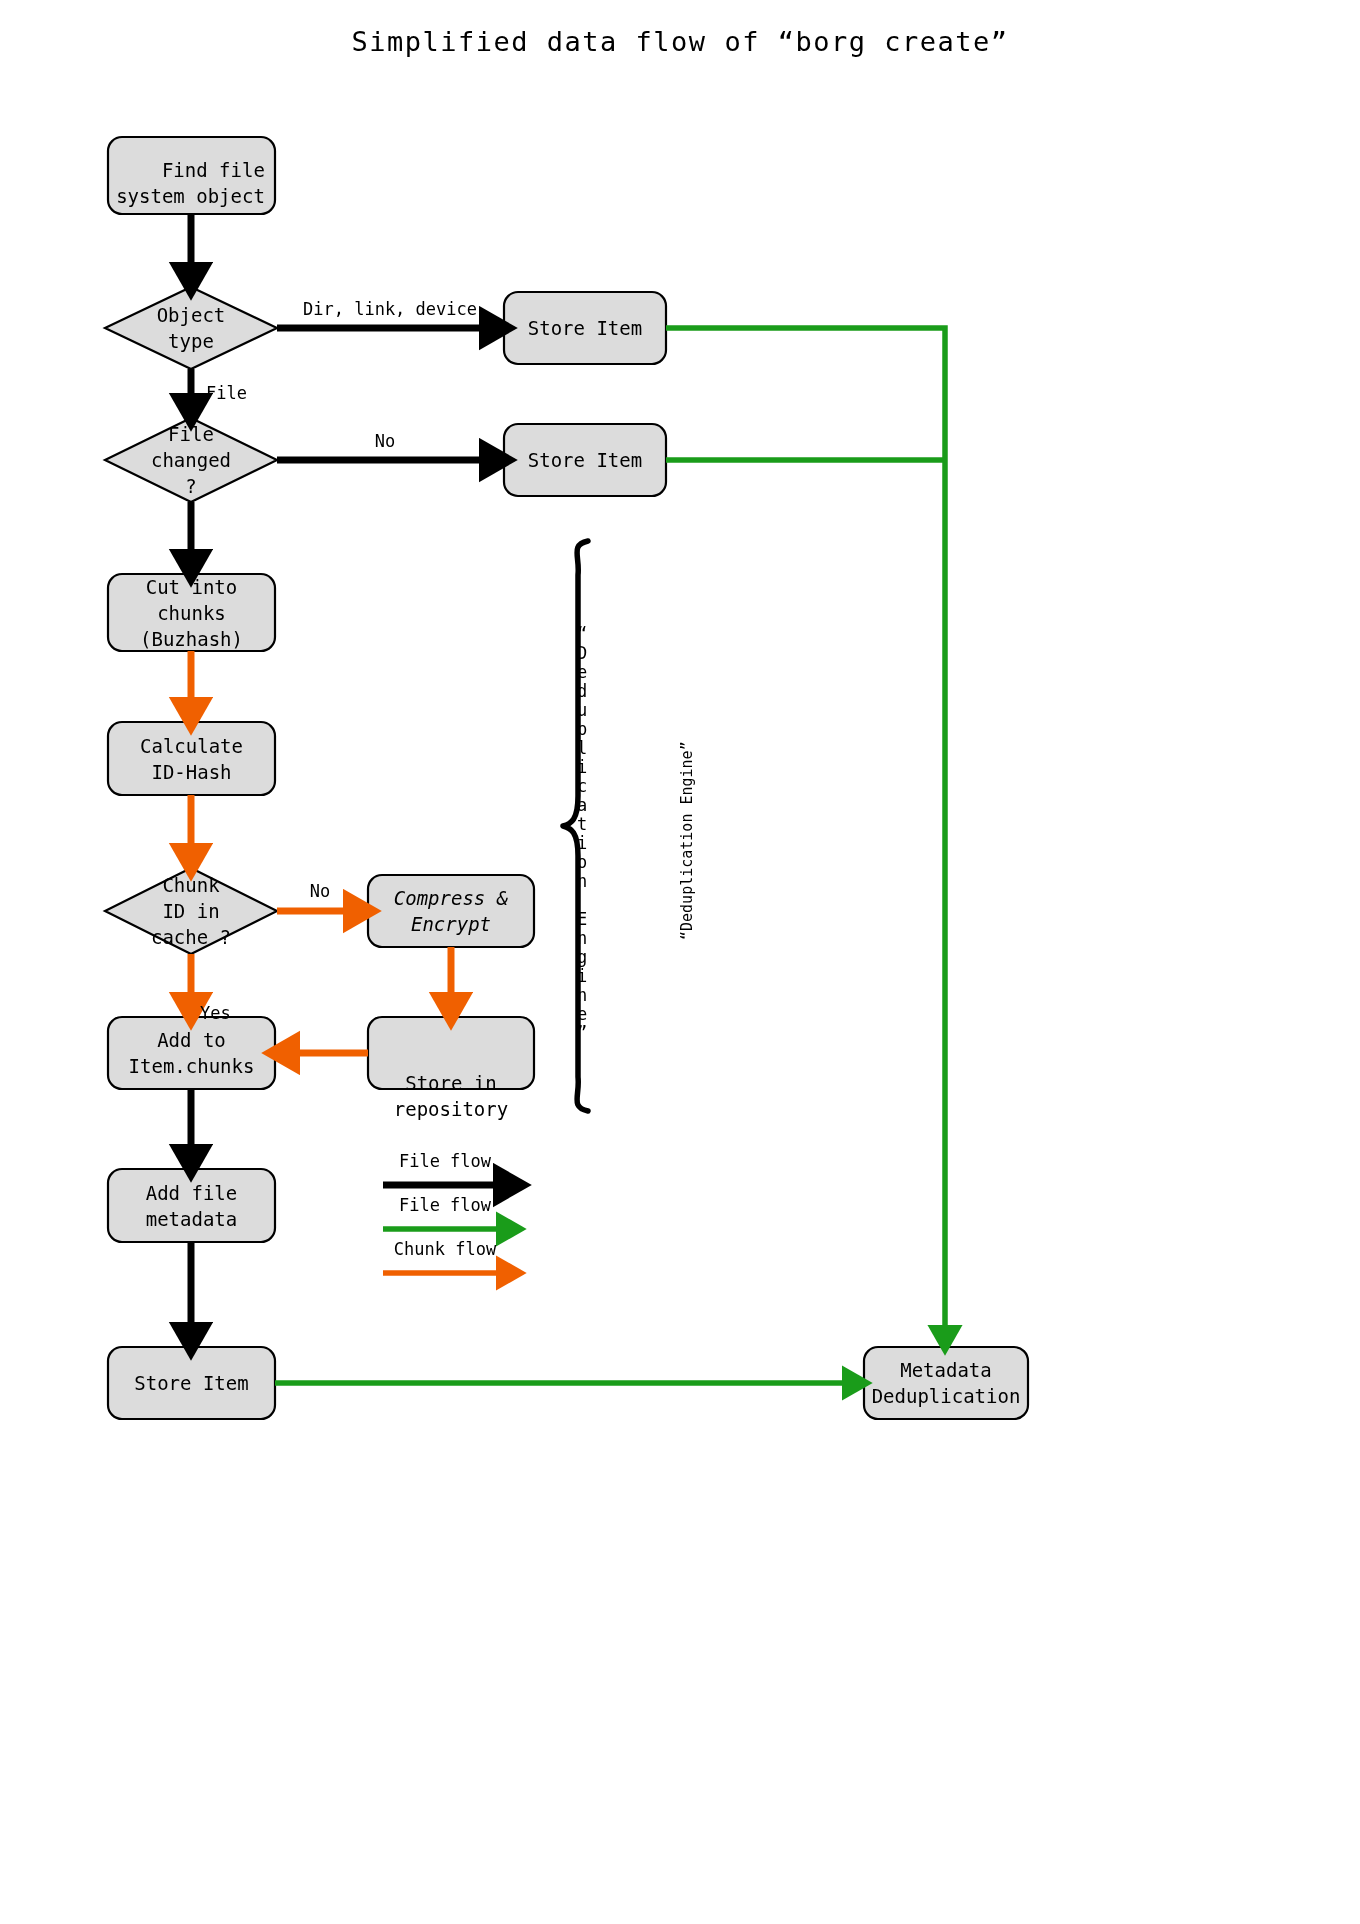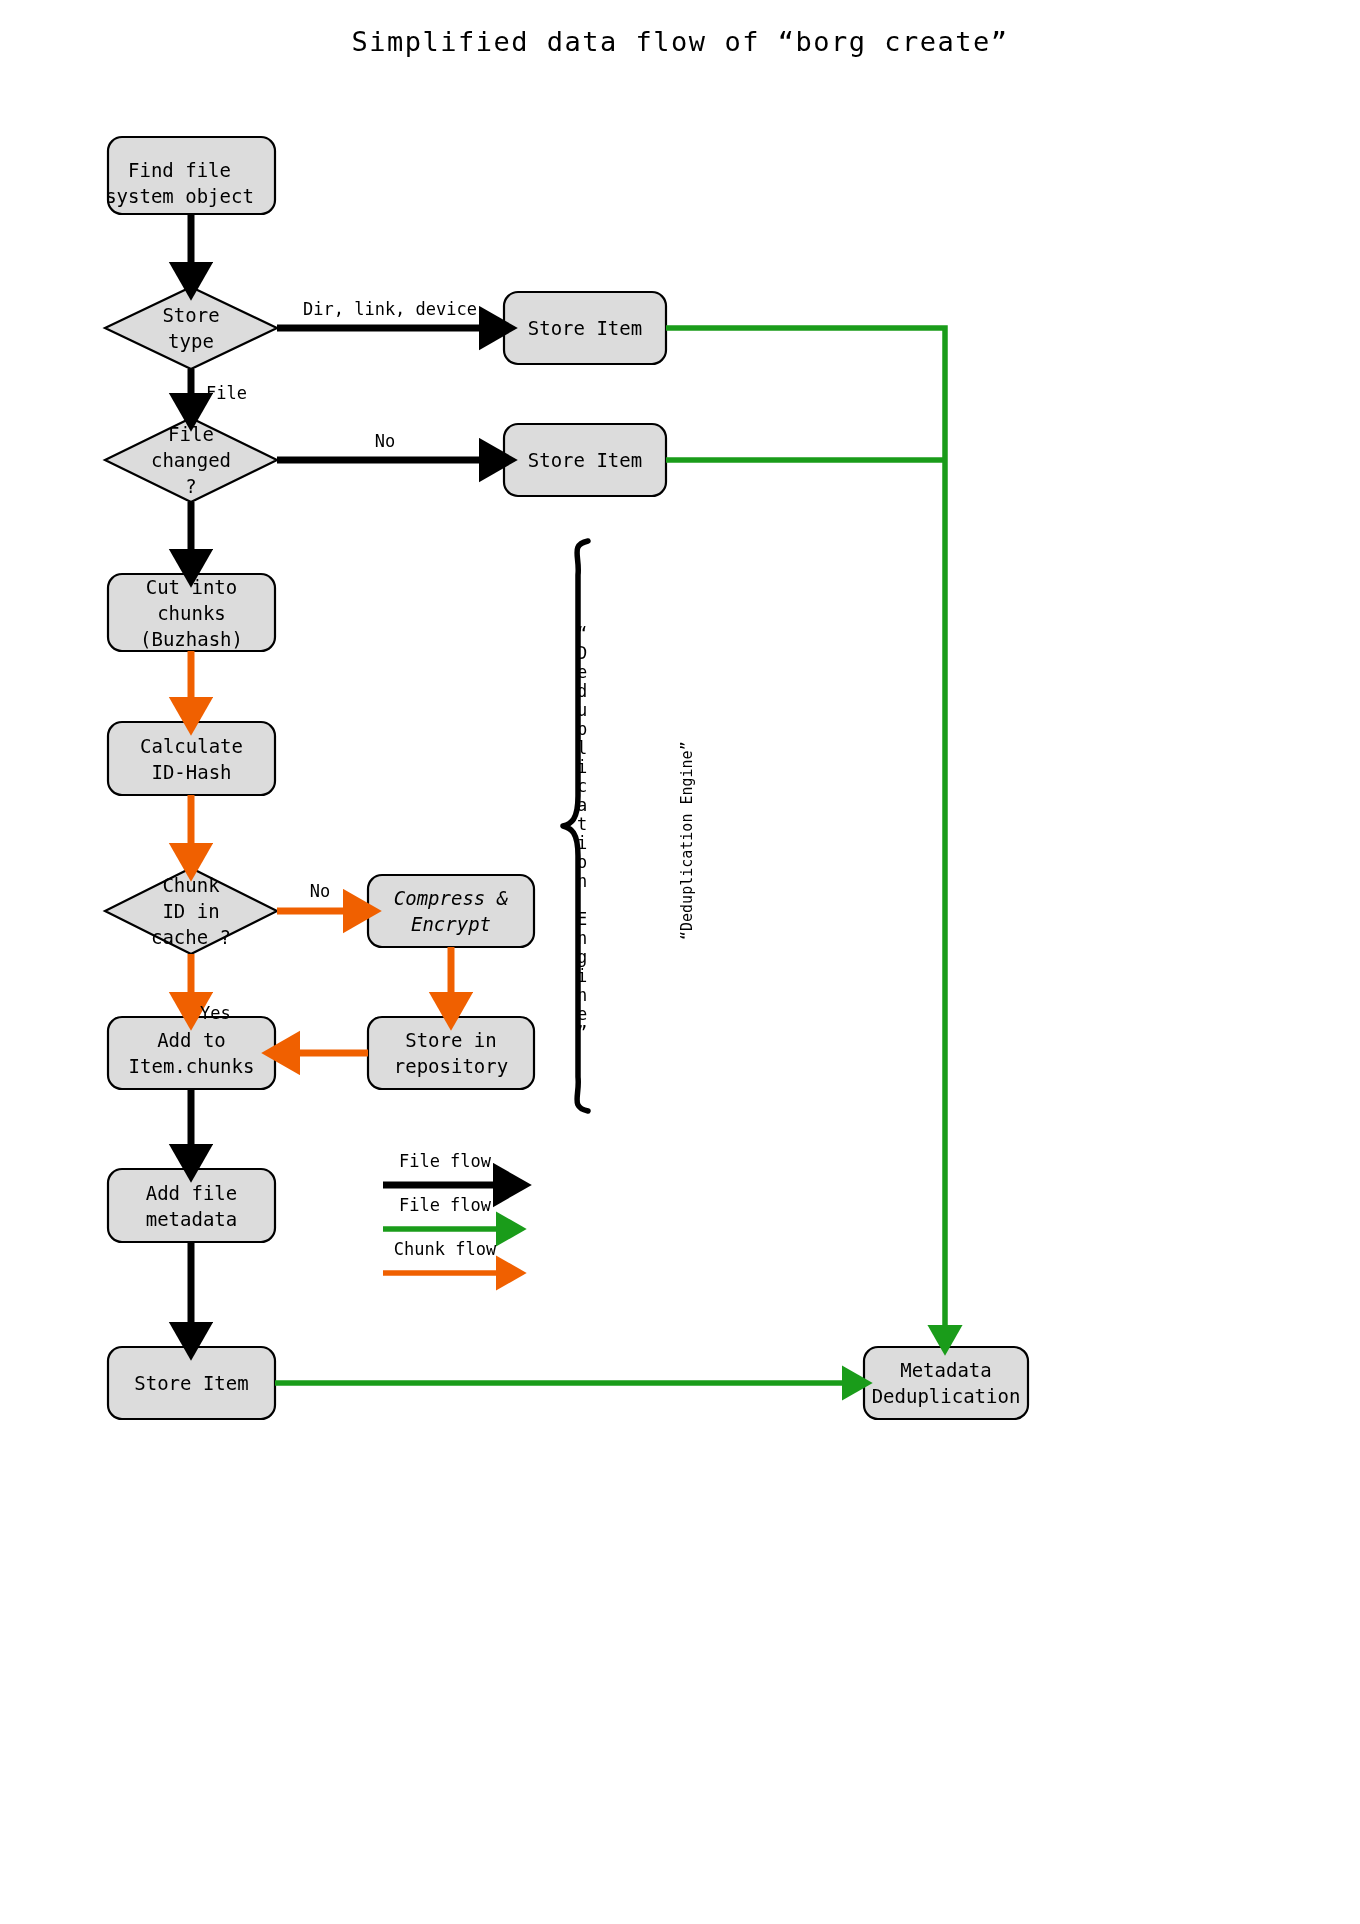--- a/index.html
+++ b/index.html
@@ -205,40 +205,40 @@
       <line x1="383" y1="1185" x2="508" y2="1185" stroke="#000000" stroke-width="7" marker-end="url(#arrow-black)"></line>
     </g>
     <g>
       <line x1="383" y1="1229" x2="508" y2="1229" stroke="#1a9c1a" stroke-width="5.5" marker-end="url(#arrow-green)"></line>
     </g>
     <g>
       <line x1="383" y1="1273" x2="508" y2="1273" stroke="#f06000" stroke-width="5.5" marker-end="url(#arrow-orange)"></line>
     </g>
   </svg>
 
-  <div class="node-label" style="left:96px;top:137px;width:167px;height:92px;">Find file
+  <div class="node-label" style="left:107px;top:137px;width:167px;height:92px;text-align:right;">Find file
 system object</div>
-  <div class="node-label" style="left:115px;top:301px;width:152px;height:54px;">Store
+  <div class="node-label" style="left:115px;top:301px;width:152px;height:54px;">Object
 type</div>
   <div class="node-label" style="left:504px;top:292px;width:162px;height:72px;">Store Item</div>
   <div class="node-label" style="left:115px;top:420px;width:152px;height:80px;">File
 changed
 ?</div>
   <div class="node-label" style="left:504px;top:424px;width:162px;height:72px;">Store Item</div>
   <div class="node-label" style="left:108px;top:574px;width:167px;height:77px;">Cut into
 chunks
 (Buzhash)</div>
   <div class="node-label" style="left:108px;top:722px;width:167px;height:73px;">Calculate
 ID-Hash</div>
   <div class="node-label" style="left:110px;top:871px;width:162px;height:80px;">Chunk
 ID in
 cache ?</div>
   <div class="node-label" style="left:368px;top:875px;width:166px;height:72px;font-style:italic;">Compress &amp;
 Encrypt</div>
-  <div class="node-label" style="left:368px;top:1017px;width:166px;height:72px;">Store in
+  <div class="node-label" style="left:368px;top:1060px;width:166px;height:72px;">Store in
 repository</div>
   <div class="node-label" style="left:108px;top:1017px;width:167px;height:72px;">Add to
 Item.chunks</div>
   <div class="node-label" style="left:108px;top:1169px;width:167px;height:73px;">Add file
 metadata</div>
   <div class="node-label" style="left:108px;top:1347px;width:167px;height:72px;">Store Item</div>
   <div class="node-label" style="left:864px;top:1347px;width:164px;height:72px;">Metadata
 Deduplication</div>
 
   <div class="edge-label" style="left:295px;top:299px;width:190px;">Dir, link, device</div>

